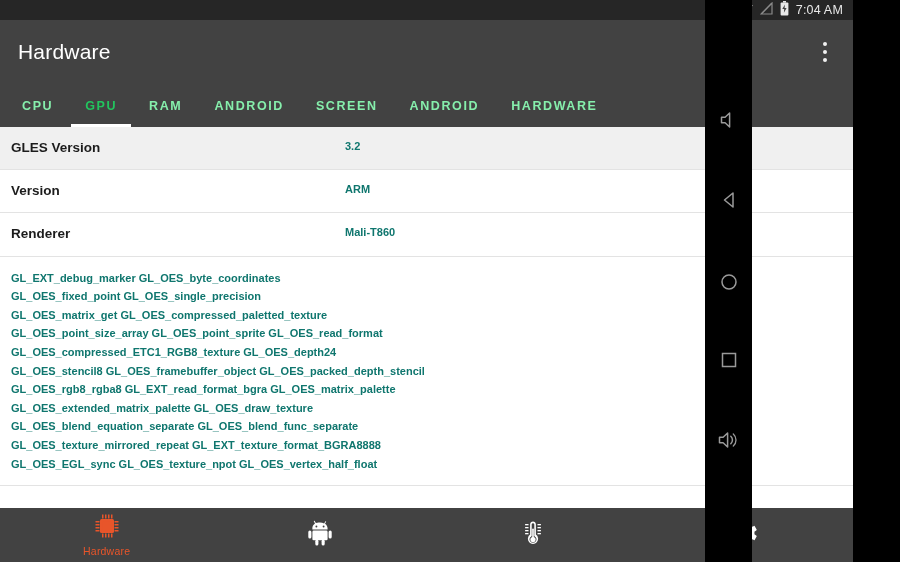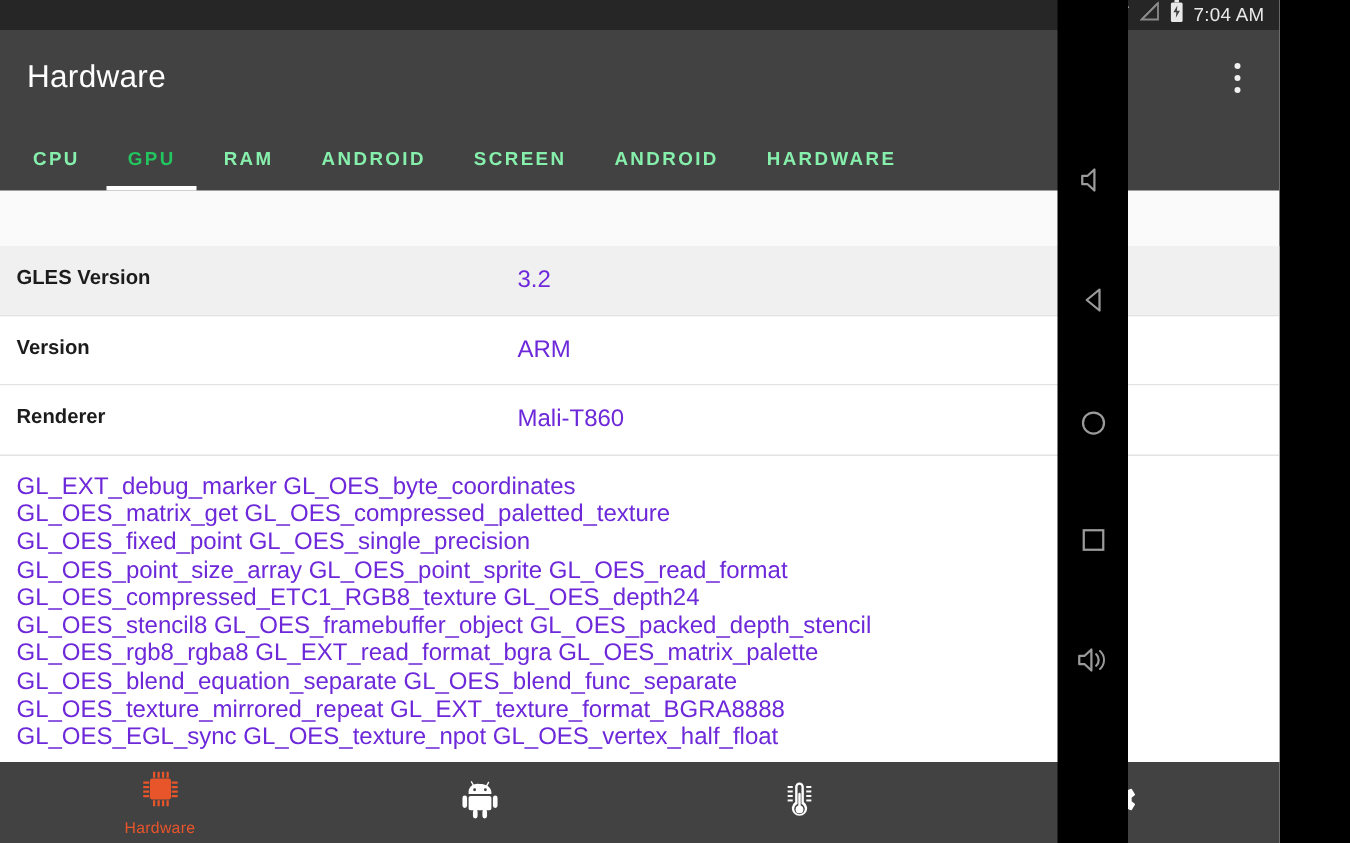--- a/index.html
+++ b/index.html
@@ -28,25 +28,25 @@
   #tabbar { height:43px; background:#424242; position:relative; display:flex; align-items:stretch; padding-left:6px; }
   .tab { position:relative; display:flex; align-items:center; justify-content:center;
          padding:0 16px; color:#86efac; font-size:12.5px; font-weight:700; letter-spacing:1.6px; cursor:pointer; white-space:nowrap; }
   .tab.active { color:#22c55e; }
   .tab.active .ripple { position:absolute; left:0; right:0; top:-17px; bottom:-4px;
         background:#6b6b6b; border-radius:34px; z-index:-1; }
   .tab .underline { display:none; }
   .tab.active .underline { display:block; position:absolute; left:2px; right:2px; bottom:0; height:3px; background:#ffffff; }
 
   
-  #content { position:absolute; left:0; top:127px; right:0; bottom:54px; background:#ffffff; overflow:hidden;margin-top:37px; }
+  #content { position:absolute; left:0; top:127px; right:0; bottom:54px; background:#ffffff; overflow:hidden; }
   .row { position:relative; display:flex; padding:12px 14px 12px 11px; background:#ffffff; border-bottom:1px solid #e3e3e3; }
   .row.alt { background:#f0f0f0; }
   .row .k { width:334px; flex:0 0 334px; font-size:13.5px; font-weight:700; color:#1c1c1c; line-height:1.35; }
-  .row .v { flex:1; font-size:16px; color:#6d28d9; line-height:1.35; }
+  .row .v { flex:1; font-size:11px; color:#0f766e; line-height:1.35;font-weight:bold; }
   .row .v .ln { display:block; white-space:nowrap; line-height:18.6px; }
 
   
   #bottomnav { position:absolute; left:0; right:0; bottom:0; height:54px; background:#424242; display:flex; }
   .bnav { flex:1; display:flex; flex-direction:column; align-items:center; justify-content:center; cursor:pointer; gap:2px; }
   .bnav .lbl { font-size:10.5px; color:#e8552a; letter-spacing:.2px; }
 
   
   #sysnav { position:absolute; right:0; top:0; width:47px; height:562px; background:#000; }
   #sysnav .nbtn { position:absolute; left:0; width:47px; height:44px; display:flex; align-items:center; justify-content:center; cursor:pointer; }
@@ -135,26 +135,27 @@
       </div>
 
       <div class="row">
         <div class="k">Renderer</div>
         <div class="v">Mali-T860</div>
       </div>
 
       <div class="row">
         <div class="v">
           <span class="ln">GL_EXT_debug_marker GL_OES_byte_coordinates</span>
+          <span class="ln">GL_OES_fixed_point GL_OES_single_precision</span>
           <span class="ln">GL_OES_matrix_get GL_OES_compressed_paletted_texture</span>
-          <span class="ln">GL_OES_fixed_point GL_OES_single_precision</span>
           <span class="ln">GL_OES_point_size_array GL_OES_point_sprite GL_OES_read_format</span>
           <span class="ln">GL_OES_compressed_ETC1_RGB8_texture GL_OES_depth24</span>
           <span class="ln">GL_OES_stencil8 GL_OES_framebuffer_object GL_OES_packed_depth_stencil</span>
           <span class="ln">GL_OES_rgb8_rgba8 GL_EXT_read_format_bgra GL_OES_matrix_palette</span>
+          <span class="ln">GL_OES_extended_matrix_palette GL_OES_draw_texture</span>
           <span class="ln">GL_OES_blend_equation_separate GL_OES_blend_func_separate</span>
           <span class="ln">GL_OES_texture_mirrored_repeat GL_EXT_texture_format_BGRA8888</span>
           <span class="ln">GL_OES_EGL_sync GL_OES_texture_npot GL_OES_vertex_half_float</span>
 
         </div>
       </div>
 
     </div>
 
     <div id="bottomnav">

